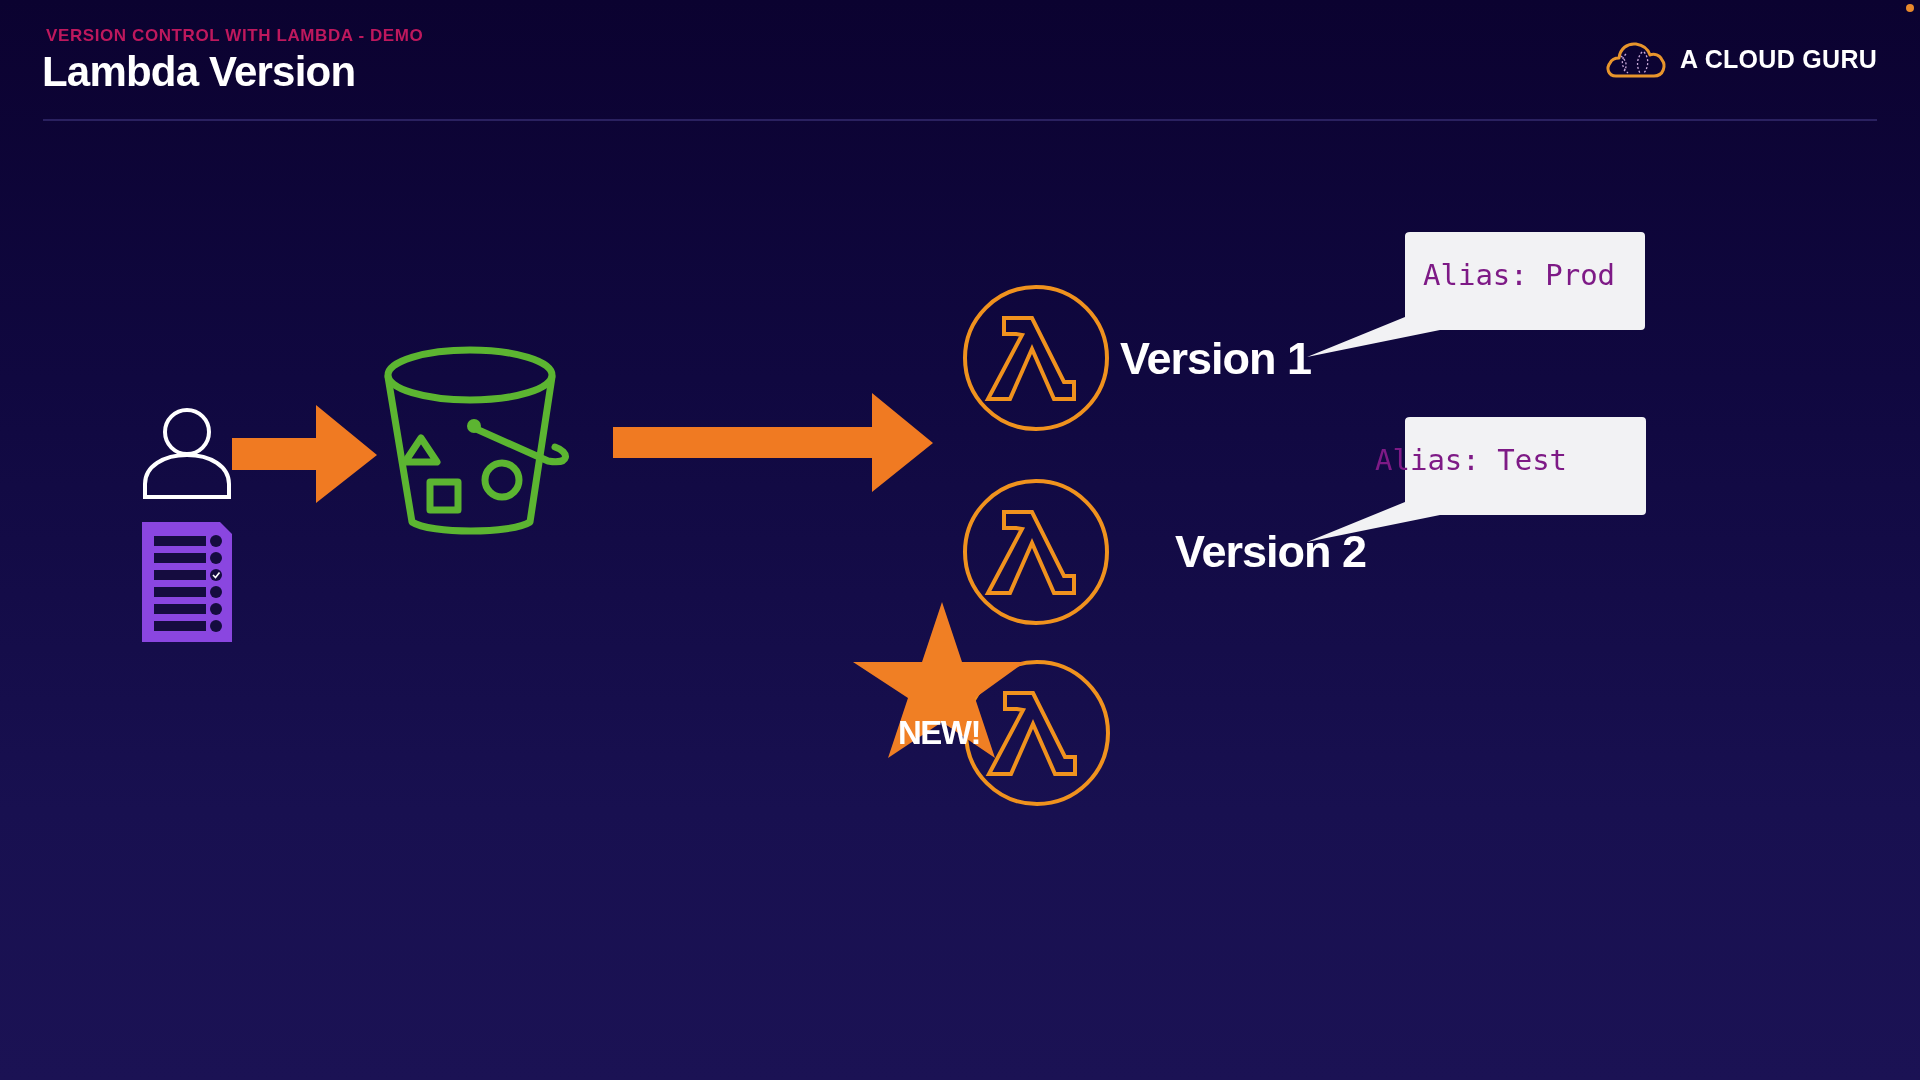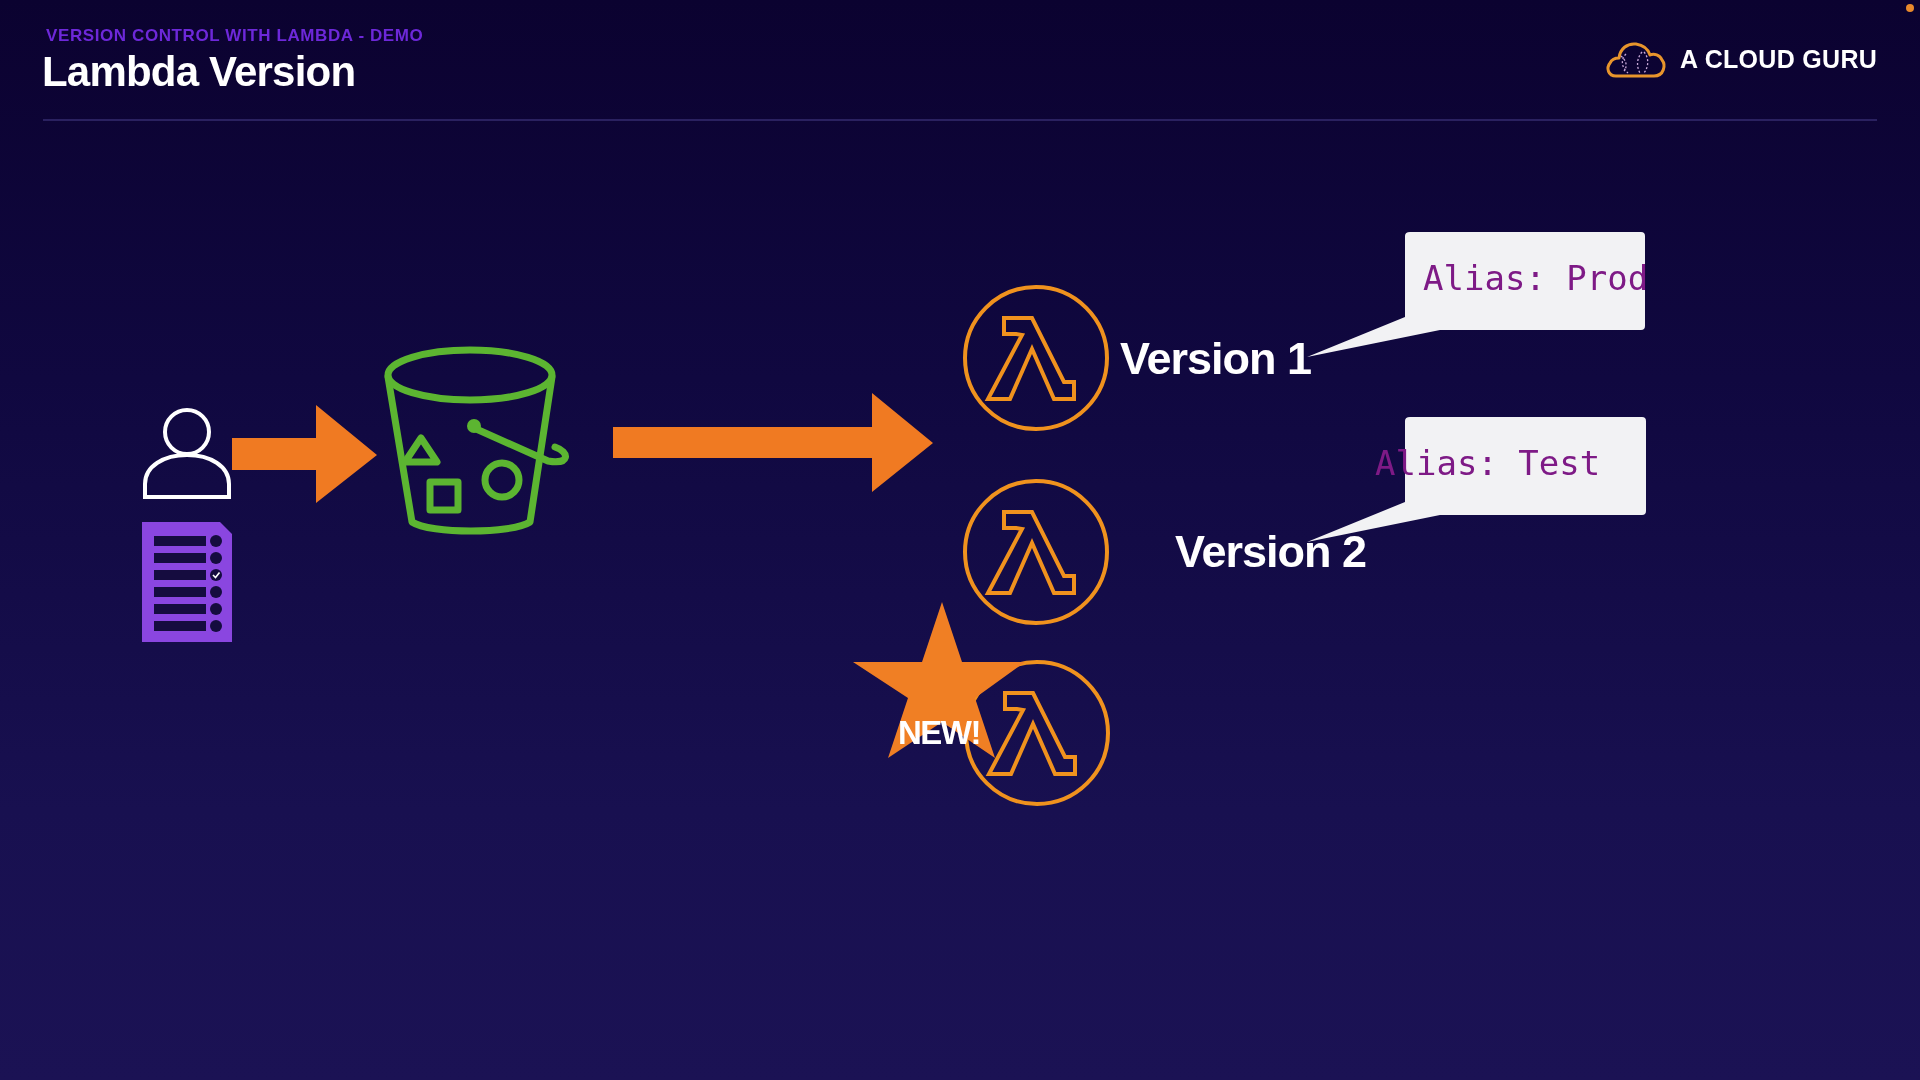--- a/index.html
+++ b/index.html
@@ -3,42 +3,42 @@
 <meta charset="utf-8">
 <style>
   html, body { margin: 0; padding: 0; }
   body {
     width: 1920px; height: 1080px; overflow: hidden; position: relative;
     background: linear-gradient(180deg, #0b0230 0%, #100840 35%, #181050 75%, #1b1254 100%);
     font-family: "Liberation Sans", sans-serif;
   }
   .abs { position: absolute; }
   .subtitle {
-    left: 46px; top: 26px; color: #6d28d9; font-size: 17px; font-weight: bold;
+    left: 46px; top: 26px; color: #be185d; font-size: 17px; font-weight: bold;
     letter-spacing: 0.6px; white-space: nowrap;
   }
   .title {
     left: 42px; top: 48px; color: #ffffff; font-size: 42px; font-weight: bold;
     letter-spacing: -0.8px; white-space: nowrap;
   }
   .divider {
     left: 43px; top: 119px; width: 1834px; height: 2px; background: #2a2160;
   }
   .logo-text {
     left: 1680px; top: 45px; color: #ffffff; font-size: 25px; font-weight: bold;
     letter-spacing: 0.3px; white-space: nowrap;
   }
   .corner-dot {
     left: 1906px; top: 4px; width: 8px; height: 8px; border-radius: 50%; background: #e8892c;
   }
   .version-label {
     color: #ffffff; font-size: 45px; font-weight: bold; letter-spacing: -1px; white-space: nowrap;
   }
   .alias-text {
-    color: #7e1a86; font-family: "DejaVu Sans Mono", monospace; font-size: 34px; white-space: nowrap;
+    color: #7e1a86; font-family: "DejaVu Sans Mono", monospace; font-size: 29px; white-space: nowrap;
   }
   .new-label {
     color: #ffffff; font-size: 33px; font-weight: bold; letter-spacing: -1.5px; white-space: nowrap; margin-top: 48px;
   }
   svg.canvas { position: absolute; left: 0; top: 0; }
 </style>
 </head>
 <body>
 
 <div class="abs subtitle">VERSION CONTROL WITH LAMBDA - DEMO</div>

